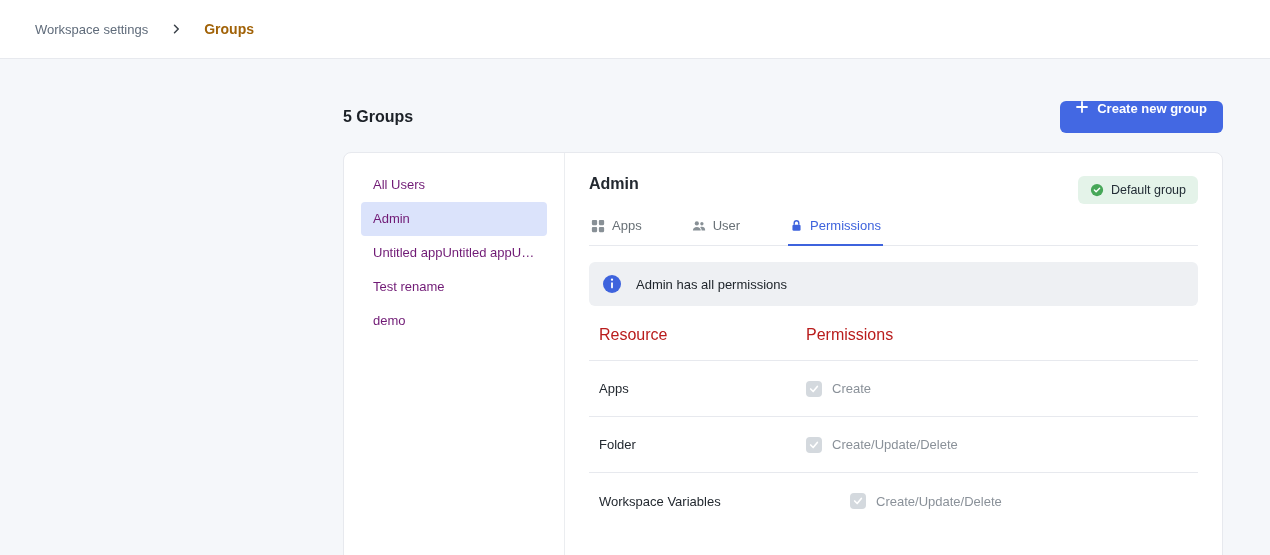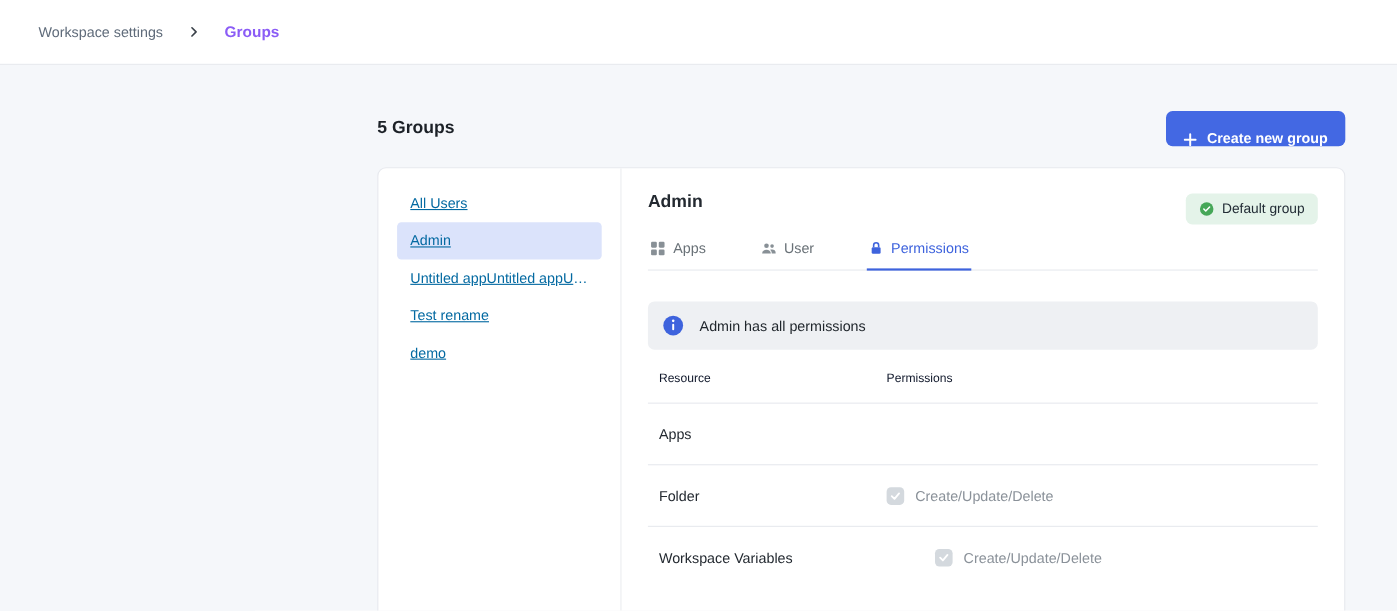--- a/index.html
+++ b/index.html
@@ -4,61 +4,61 @@
 <style>
   * { margin:0; padding:0; box-sizing:border-box; }
   html,body { width:1270px; height:555px; overflow:hidden; background:#f5f7fa;
               font-family:"Liberation Sans", sans-serif; }
 
   
   .topbar { height:59px; background:#ffffff; border-bottom:1px solid #e7e9ee;
             display:flex; align-items:center; padding-left:35px;gap:12px; }
   .crumb-parent { font-size:13px; color:#5f6b7a; cursor:pointer; }
   .crumb-sep { margin:0 10px; display:flex; align-items:center; }
-  .crumb-current { font-size:14px; font-weight:700; color:#8b5cf6;text-align:center; }
+  .crumb-current { font-size:14px; font-weight:700; color:#a16207;text-align:center; }
 
   
   .content { margin:42px 47px 0 343px; }
   .content-header { display:flex; justify-content:space-between; align-items:center; }
   .groups-count { font-size:16px; font-weight:600; color:#1c2127; }
-  .create-btn { display:flex; align-items:flex-end; gap:9px; background:var(--accent,#4368e3);
+  .create-btn { display:flex; align-items:flex-start; gap:9px; background:var(--accent,#4368e3);
                 color:#fff; border:none; border-radius:6px; height:32px; padding:0 16px;
                 font-size:13px; font-weight:600; font-family:inherit; cursor:pointer; }
 
   
   .card { margin-top:19px; background:#fff; border:1px solid #e7e9ee; border-radius:8px;
           height:640px; display:flex; overflow:hidden; }
 
   
   .group-list { width:221px; border-right:1px solid #ebedf0; padding:15px 17px; flex-shrink:0; }
   .group-item { height:34px; line-height:34px; padding:0 12px; border-radius:4px; font-size:13px;
-                color:#0369a1; cursor:pointer; white-space:nowrap; overflow:hidden; text-overflow:ellipsis;text-decoration:underline; }
+                color:#701a75; cursor:pointer; white-space:nowrap; overflow:hidden; text-overflow:ellipsis; }
   .group-item.selected { background:var(--selected-item-bg,#dbe3fb); }
 
   
   .panel { flex:1; padding:16px 24px 0; min-width:0; }
   .panel-header { display:flex; justify-content:space-between; align-items:center; height:30px; }
   .panel-title { font-size:16px; font-weight:700; color:#232930; }
   .badge { display:flex; align-items:center; gap:7px; background:var(--badge-bg,#e4f3e9);
            border-radius:6px; height:28px; padding:0 12px; font-size:12.5px; color:#232d36;margin-top:12px; }
 
   .tabs { margin-top:10px; display:flex; gap:46px; border-bottom:1px solid #e7e9ee; }
   .tab { display:flex; align-items:center; gap:7px; padding:9px 2px 11px; font-size:13px;
          color:#687076; cursor:pointer; border-bottom:2px solid transparent; margin-bottom:-1px; }
   .tab.active { color:var(--active-tab,#3e63dd); font-weight:500;
                 border-bottom-color:var(--active-tab,#3e63dd); }
 
-  .banner { margin-top:28px; height:44px; background:#eef0f3; border-radius:6px;
+  .banner { margin-top:16px; height:44px; background:#eef0f3; border-radius:6px;
             display:flex; align-items:center; gap:14px; padding:0 13px;
             font-size:13px; color:#20262c; }
 
   
   .perm-table { margin-top:6px; }
   .perm-head { display:grid; grid-template-columns:207px 1fr; padding:14px 10px 16px;
-               border-bottom:1px solid #e7e9ee; font-size:11px; font-weight:500; color:#0f172a; }
+               border-bottom:1px solid #e7e9ee; font-size:16px; font-weight:500; color:#b91c1c; }
   .perm-row { display:grid; grid-template-columns:207px 1fr; align-items:center;
               padding:12px 10px; min-height:56px; border-bottom:1px solid #e7e9ee; }
   .perm-row:last-child { border-bottom:none;gap:44px; }
   .resource-name { font-size:13px; color:#232930; }
   .perm-cells { display:flex; flex-direction:column; gap:15px; }
   .perm-entry { display:flex; align-items:center; gap:10px; }
   .perm-label { font-size:13px; color:#8a9199; }
   .checkbox { width:16px; height:16px; background:#d4d9de; border-radius:4px;
               display:flex; align-items:center; justify-content:center; flex-shrink:0; cursor:default; }
 </style>
@@ -161,20 +161,28 @@
 
       <div class="perm-table">
         <div class="perm-head">
           <span>Resource</span>
           <span>Permissions</span>
         </div>
 
         <div class="perm-row">
           <span class="resource-name">Apps</span>
           <div class="perm-cells">
+            <div class="perm-entry">
+              <span class="checkbox">
+                <svg width="10" height="10" viewBox="0 0 12 12">
+                    <path d="M2 6l3 3 5-6" stroke="#fff" stroke-width="2" fill="none" stroke-linecap="round" stroke-linejoin="round"></path>
+                  </svg>
+              </span>
+              <span class="perm-label">Create</span>
+            </div>
           </div>
         </div>
 
         <div class="perm-row">
           <span class="resource-name">Folder</span>
           <div class="perm-cells">
             <div class="perm-entry">
               <span class="checkbox">
                 <svg width="10" height="10" viewBox="0 0 12 12">
                     <path d="M2 6l3 3 5-6" stroke="#fff" stroke-width="2" fill="none" stroke-linecap="round" stroke-linejoin="round"></path>

